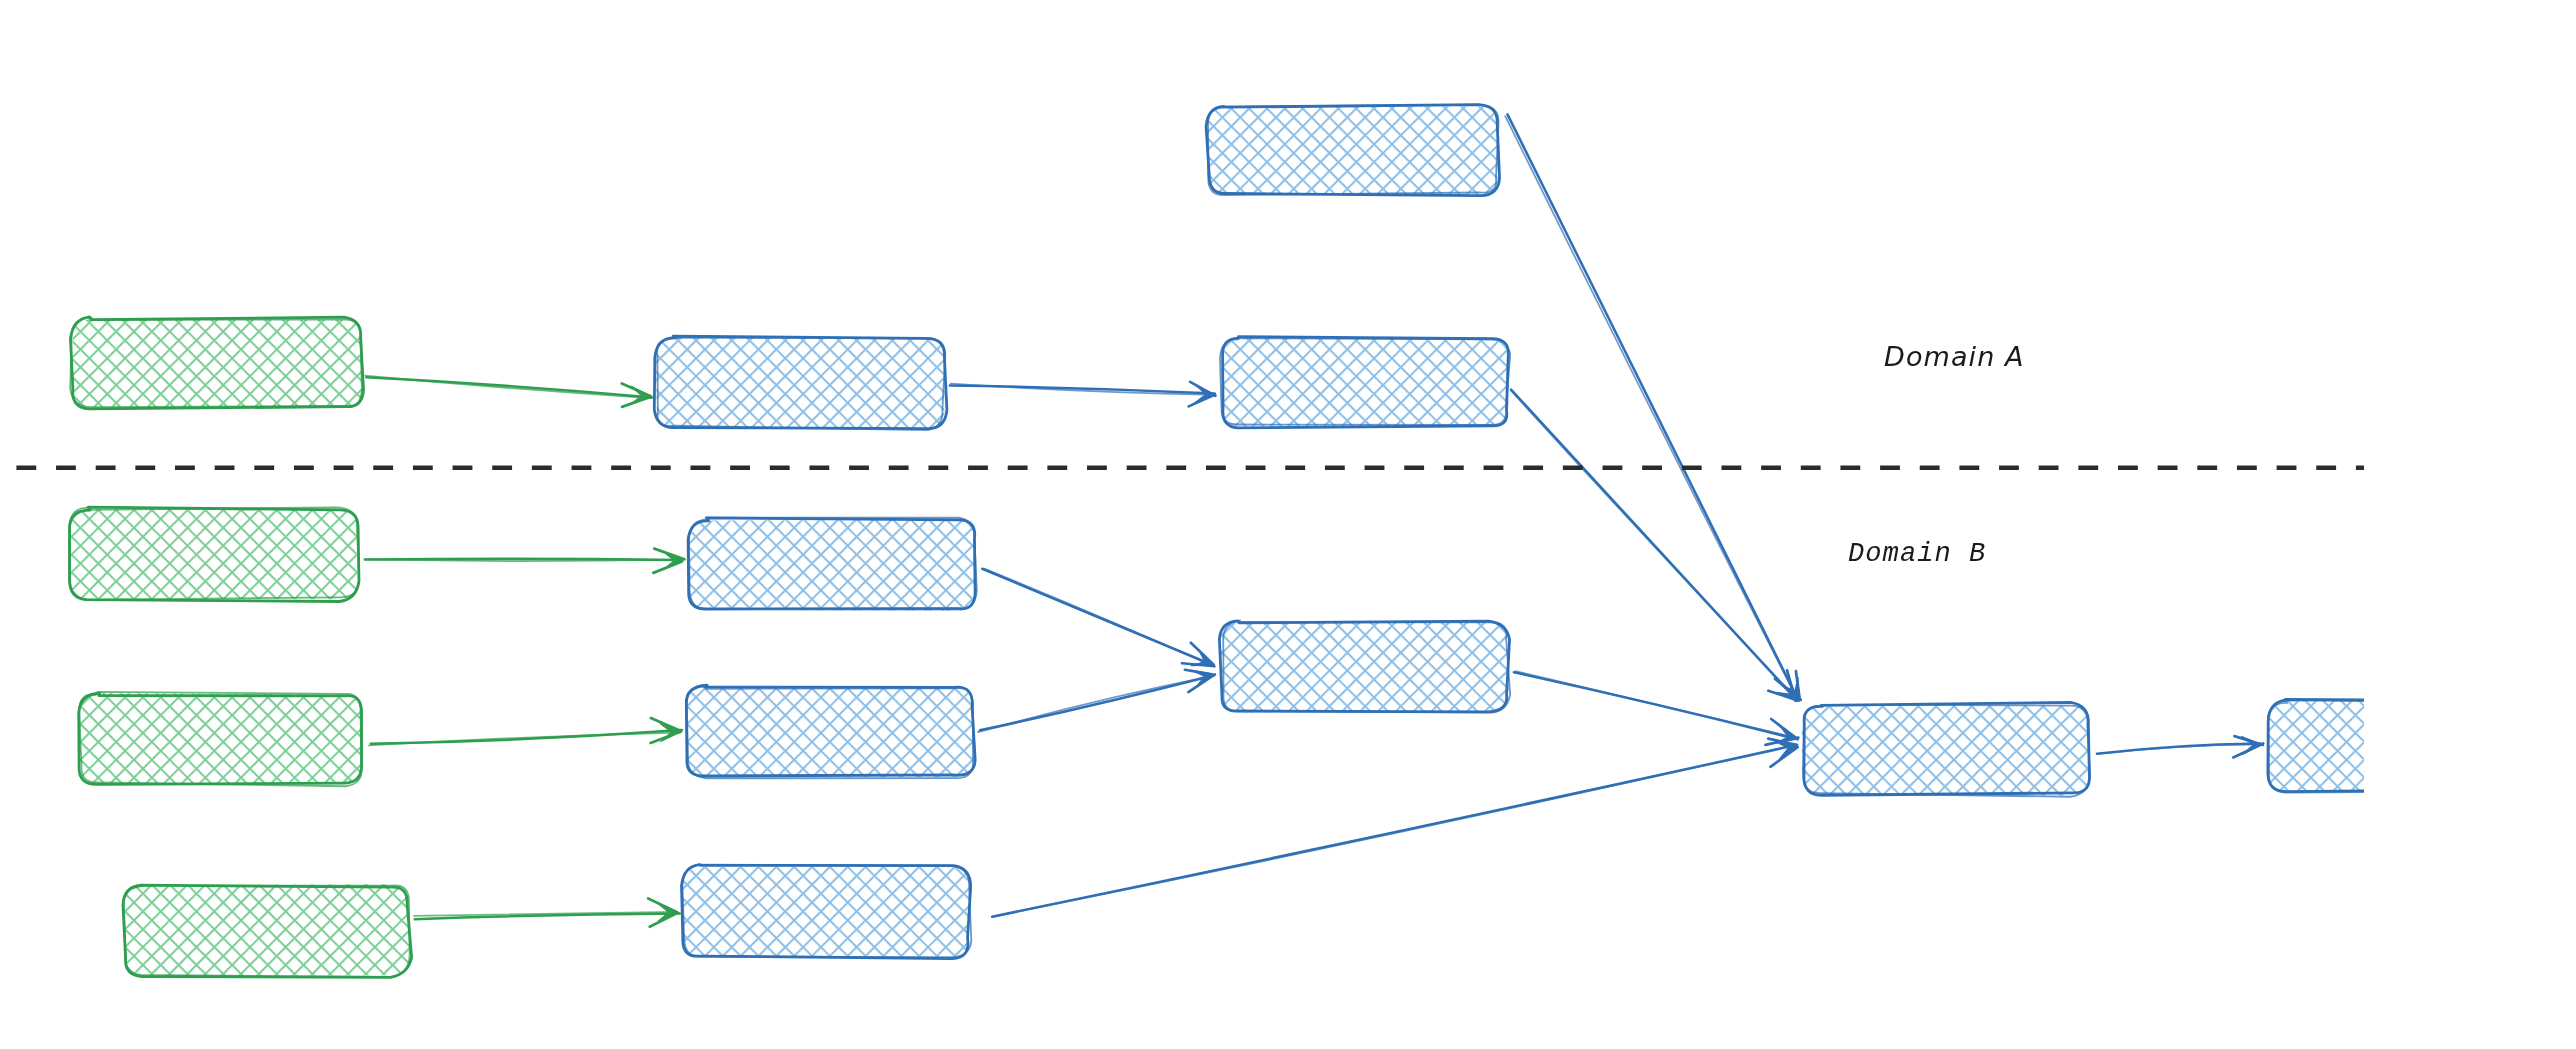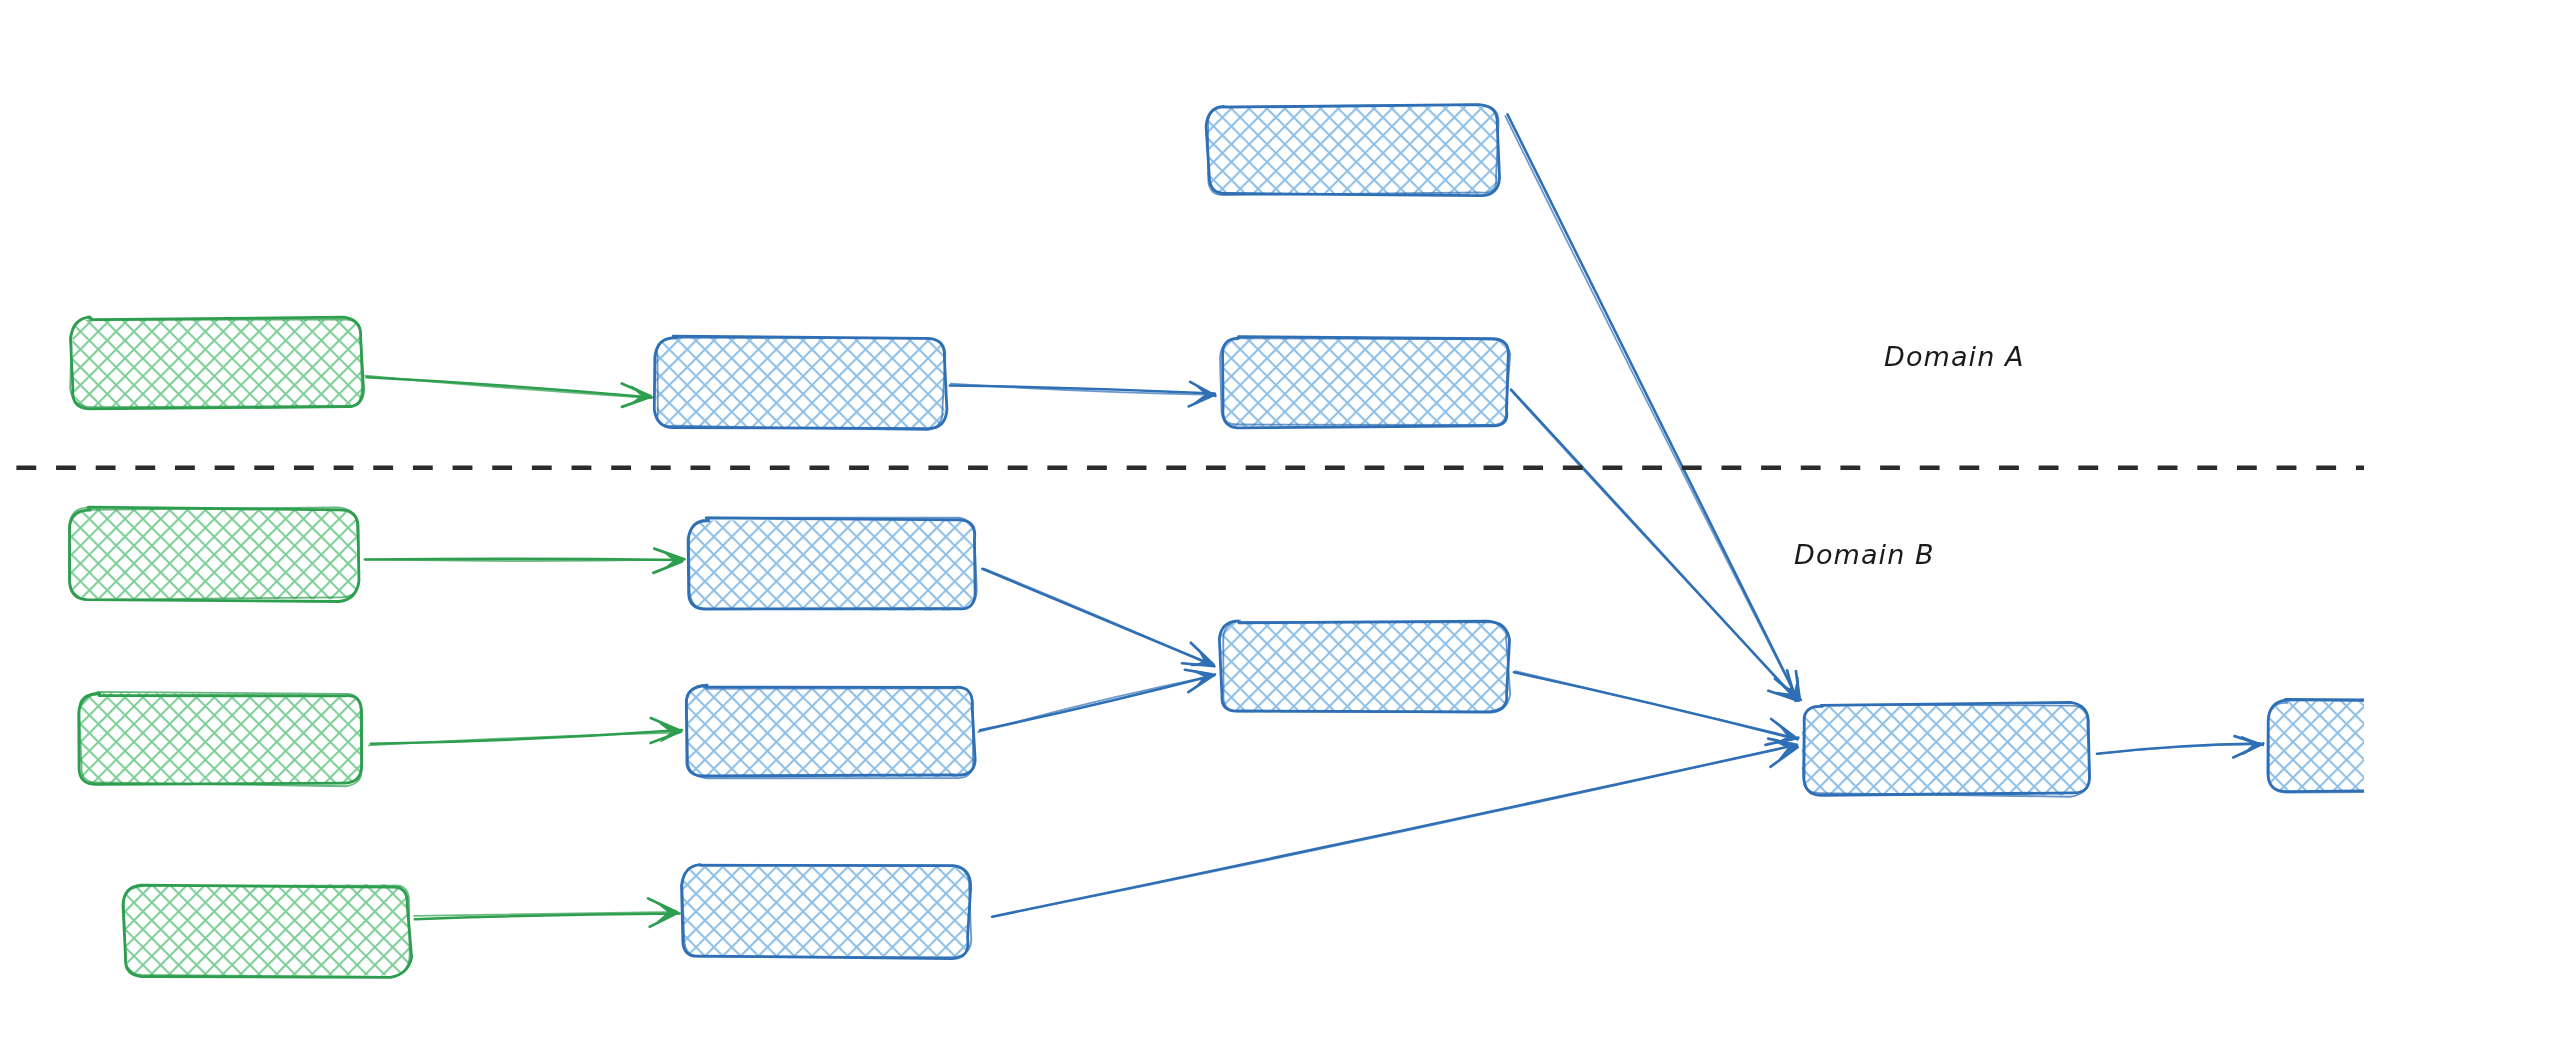--- a/index.html
+++ b/index.html
@@ -31,21 +31,21 @@
     font-family: "DejaVu Sans", "Liberation Sans", sans-serif;
     font-size: 27px;
     font-style: italic;
     font-weight: 500;
     color: #1b1b1b;
     letter-spacing: 1.1px;
     white-space: nowrap;
     user-select: none;
   }
   #domain-a-label { left: 1884px; top: 341px; }
-  #domain-b-label { left: 1794px; top: 539px; }
+  #domain-b-label { left: 1848px; top: 539px; font-family: Liberation Mono, monospace; }
 </style>
 </head>
 <body>
 
 <div id="canvas-wrap">
 
   <svg id="diagram-svg" viewBox="0 0 2858 1164" xmlns="http://www.w3.org/2000/svg">
     <defs>
       <pattern id="hatch-green" width="14" height="14" patternUnits="userSpaceOnUse" patternTransform="rotate(45)">
         <rect width="14" height="14" fill="#ffffff"></rect>

